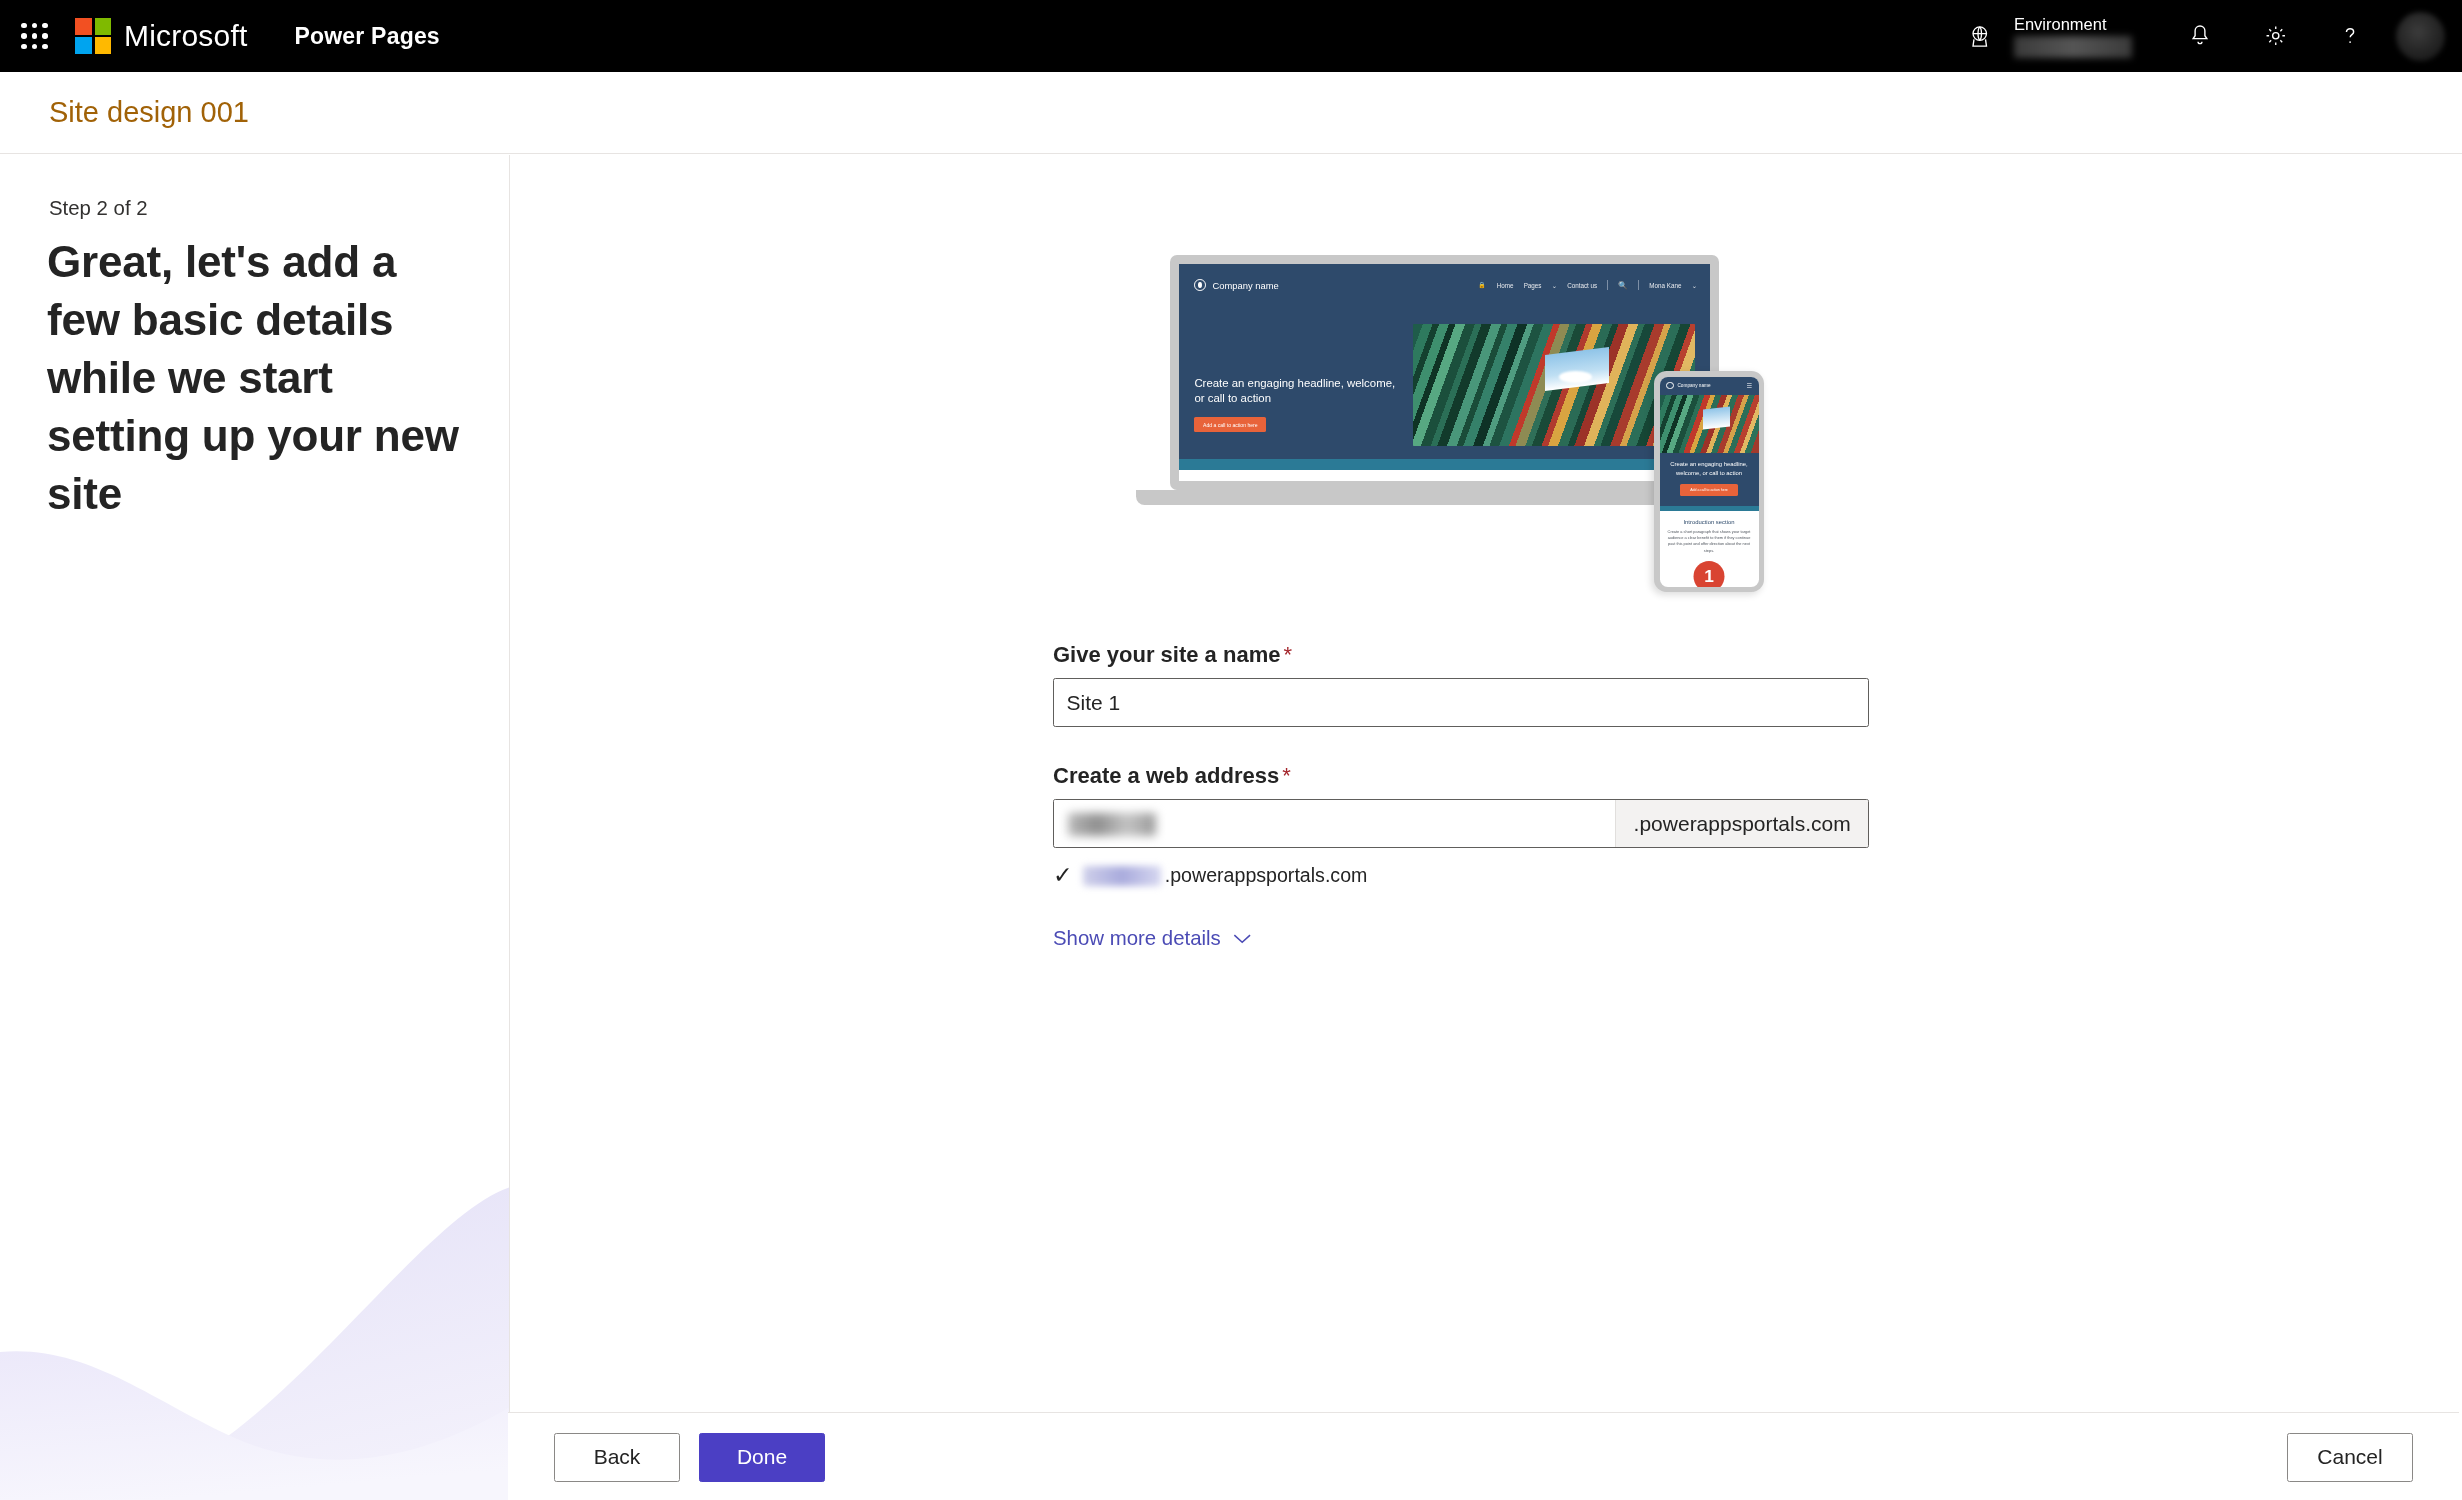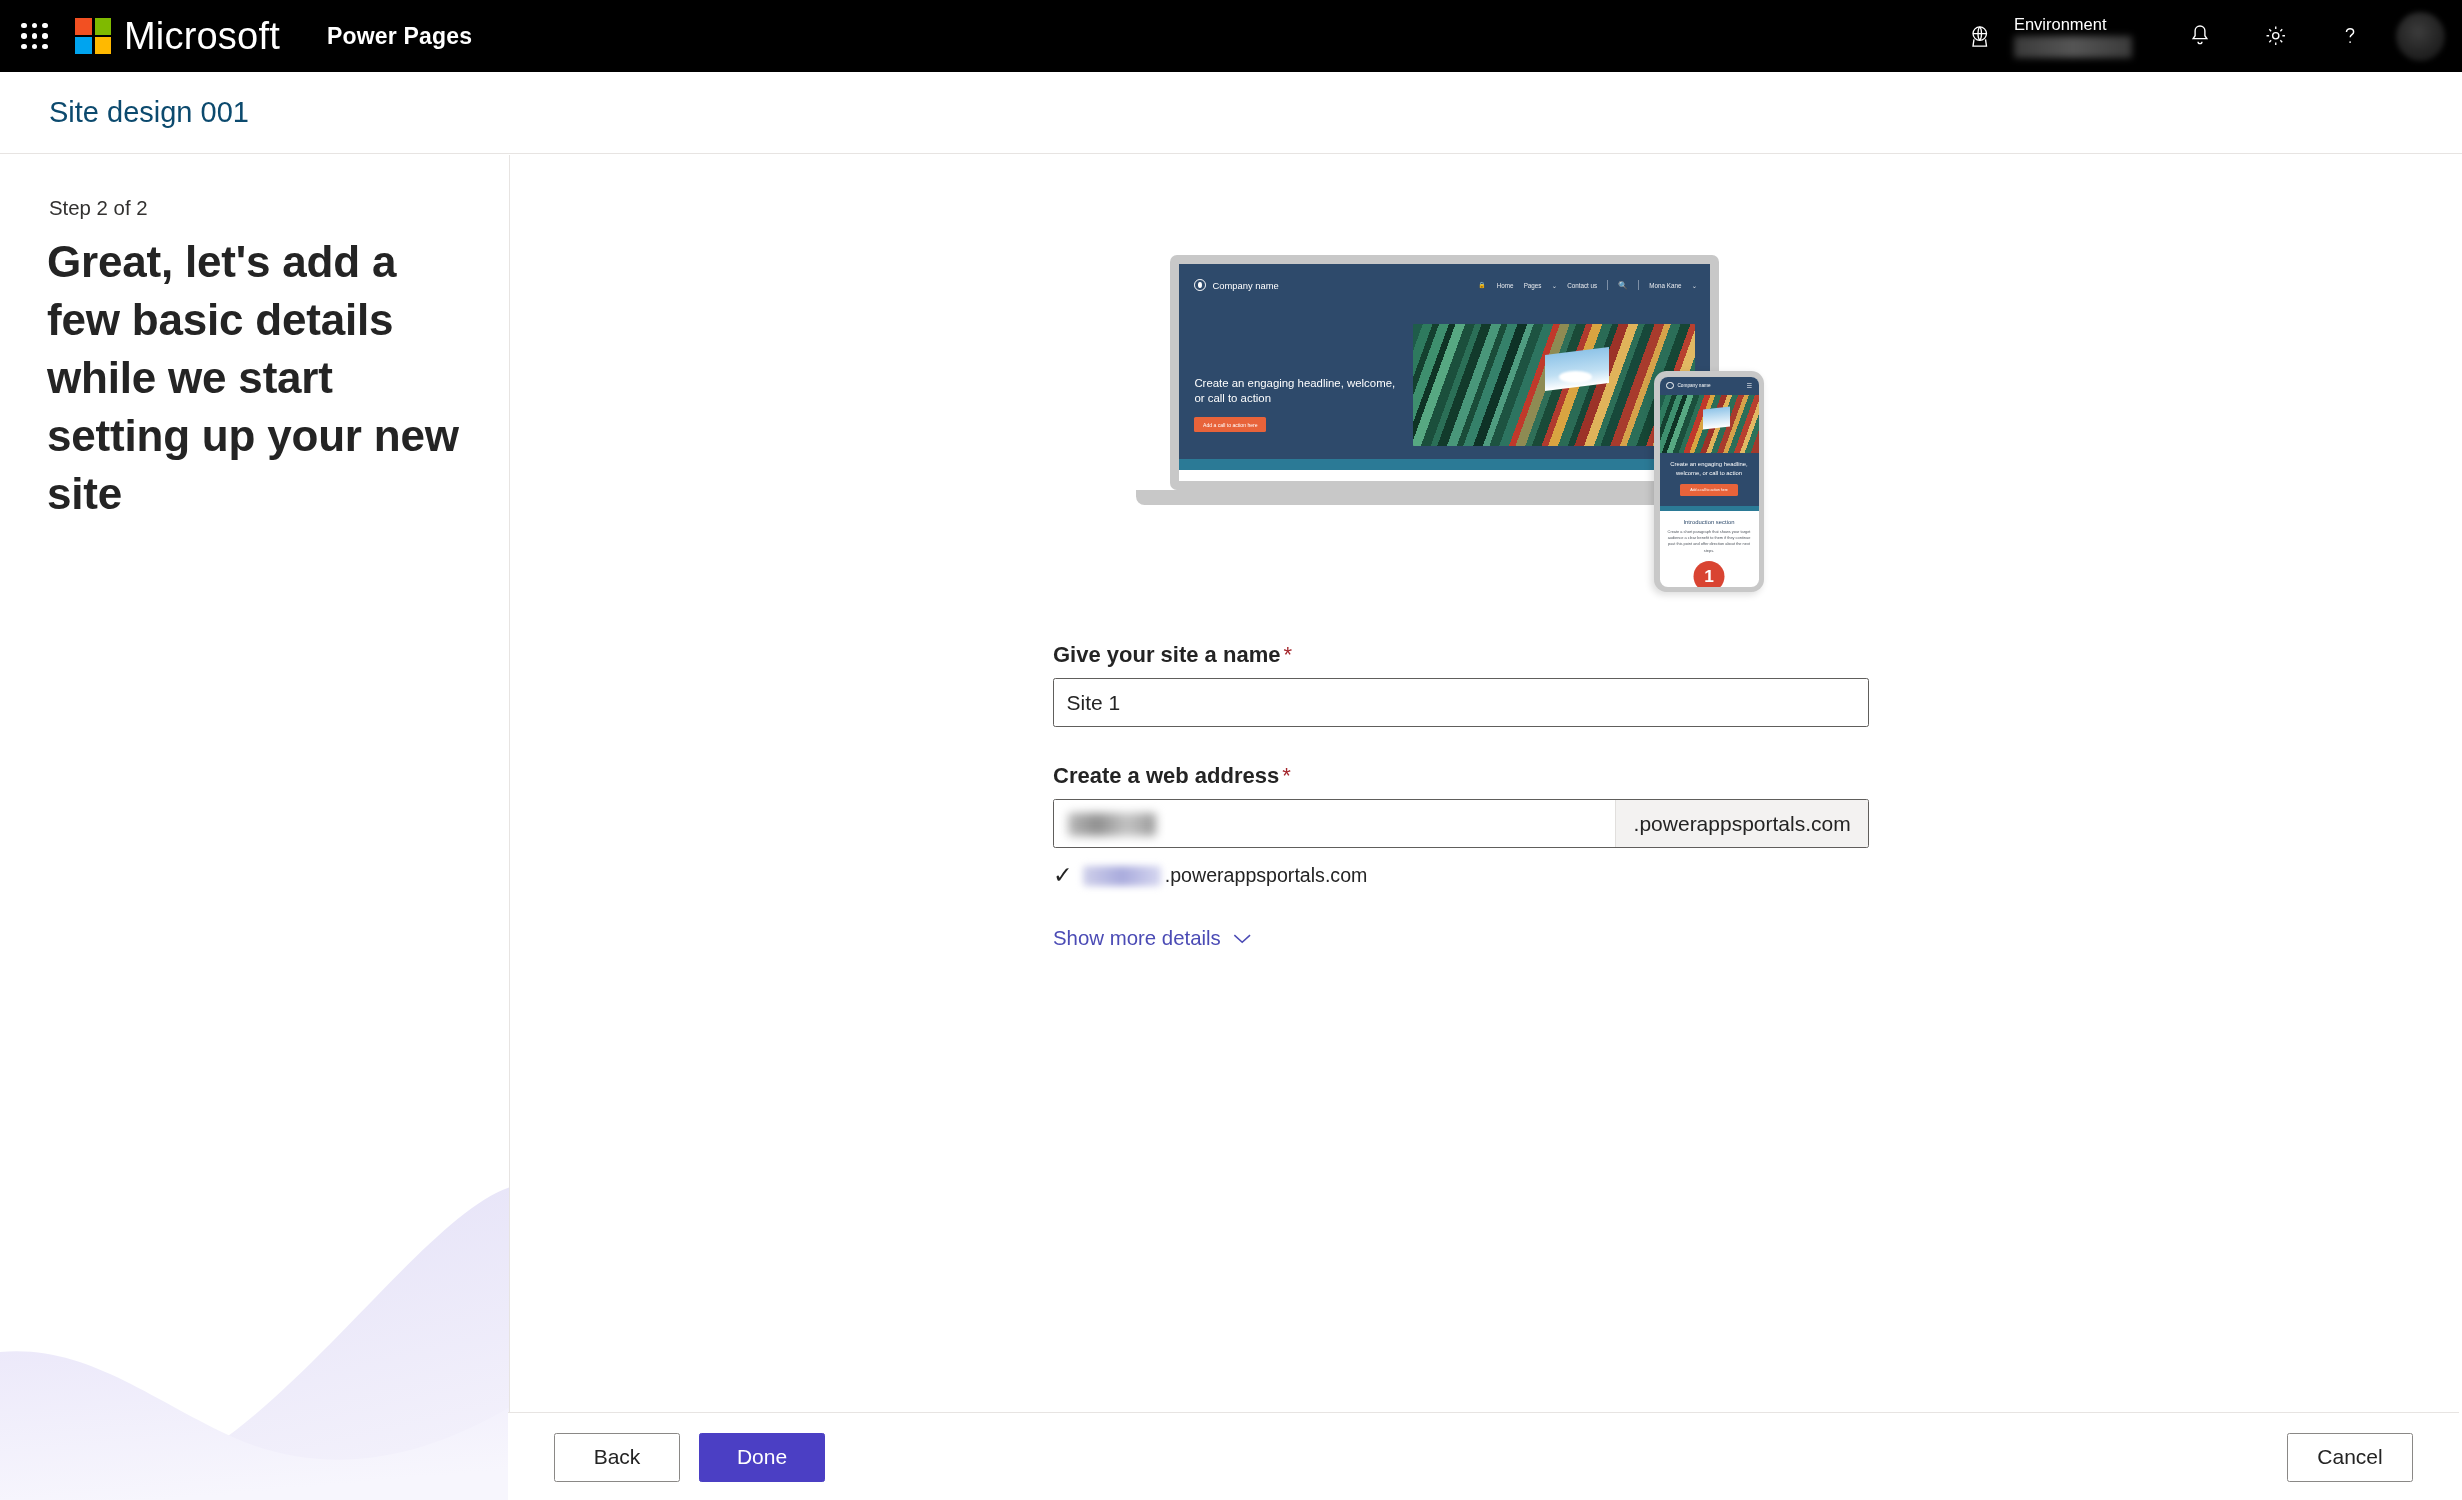--- a/index.html
+++ b/index.html
@@ -30,21 +30,21 @@
   }
   .waffle i { width: 5.5px; height: 5.5px; border-radius: 50%; background: #ffffff; display: block; justify-self: center; align-self: center; }
 
   .ms-logo { width: 36px; height: 36px; display: grid; grid-template-columns: 1fr 1fr; grid-template-rows: 1fr 1fr; gap: 2.4px; }
   .ms-logo span { display: block; }
   .ms-logo span:nth-child(1) { background: #f25022; }
   .ms-logo span:nth-child(2) { background: #7fba00; }
   .ms-logo span:nth-child(3) { background: #00a4ef; }
   .ms-logo span:nth-child(4) { background: #ffb900; }
 
-  .ms-word { color: #ffffff; font-size: 38px; font-weight: 400; margin-left: 12.6px; letter-spacing: 0.2px; }
+  .ms-word { color: #ffffff; font-size: 30px; font-weight: 400; margin-left: 12.6px; letter-spacing: 0.2px; }
   .appname { color: #ffffff; font-size: 23px; font-weight: 700; margin-left: 47px; letter-spacing: 0.2px; }
 
   .appbar-right { margin-left: auto; display: flex; align-items: center; height: 72px; }
   .globe-icon { width: 44px; display: flex; align-items: center; justify-content: center; color: #fff; }
   .env-block { margin-left: 12.6px; margin-right: 31px; display: flex; flex-direction: column; justify-content: center; height: 53px; }
   .env-label { color: #ffffff; font-size: 16.5px; line-height: 20.4px; }
   .env-value {
     width: 118px; height: 22px; margin-top: 2.4px;
     background: linear-gradient(90deg,#3a3a3a,#555,#3a3a3a);
     filter: blur(3.9px); border-radius: 1.6px;
@@ -58,21 +58,21 @@
   }
 
   
   .titlebar {
     position: absolute; top: 72px; left: 0;
     width: 2462px; height: 82px;
     background: #ffffff;
     border-bottom: 1.6px solid #e7e4e2;
     display: flex; align-items: center;
   }
-  .page-title { font-size: 29px; color: #0c4a6e; margin-left: 49px; font-weight: 400; }
+  .page-title { font-size: 29px; color: #a16207; margin-left: 49px; font-weight: 400; }
 
   
   .leftpane {
     position: absolute; top: 155px; left: 0;
     width: 510px; height: 1346px;
     background: #ffffff;
     border-right: 1.6px solid #e7e4e2;
     overflow: hidden;
   }
   .step-label { position: absolute; top: 42px; left: 49px; font-size: 20.4px; color: #323130; }

